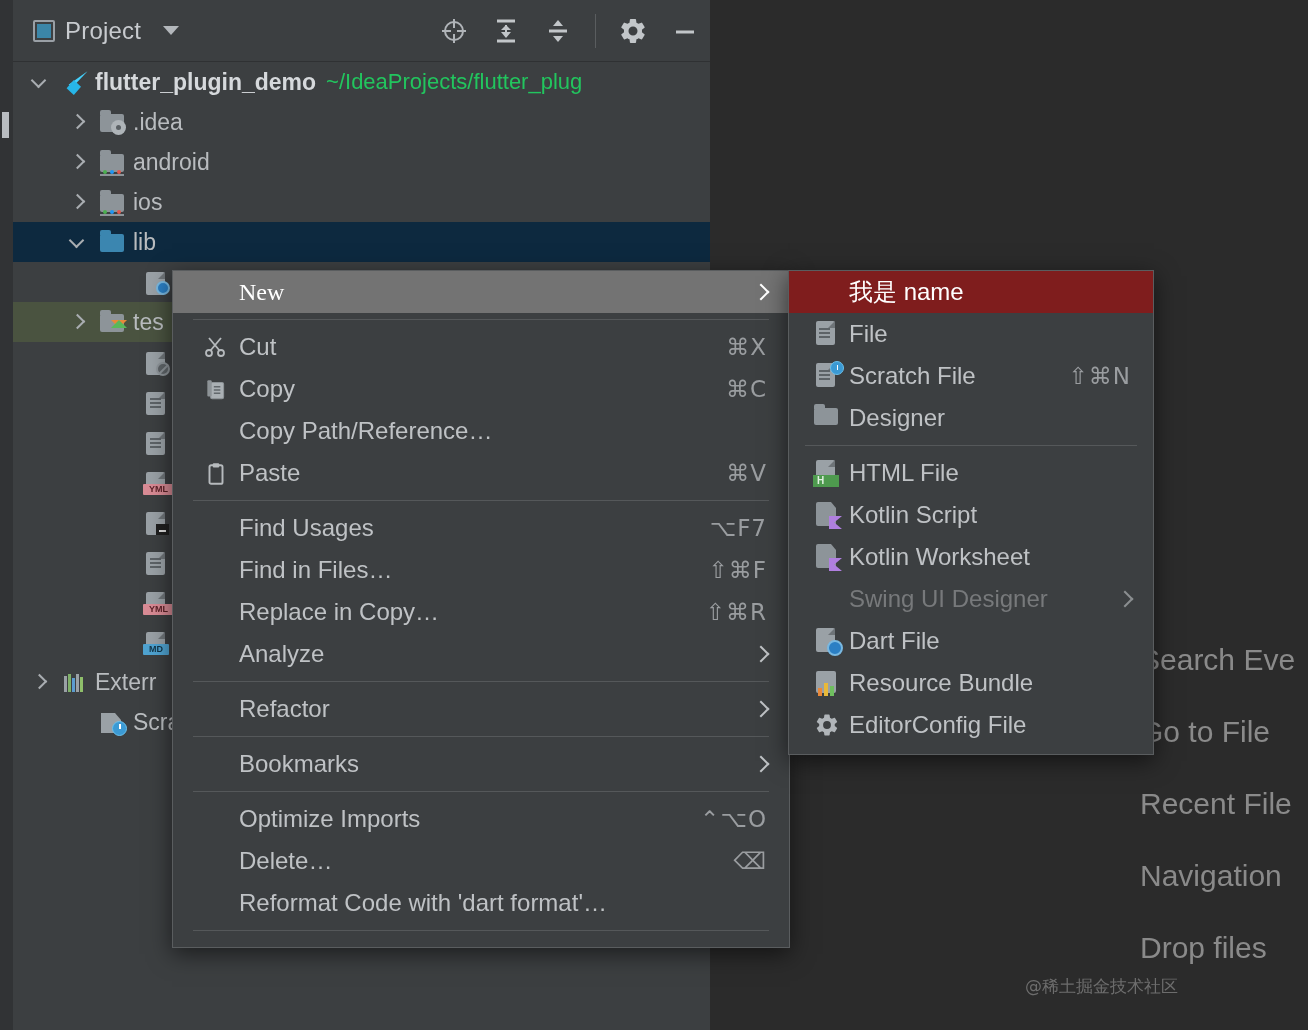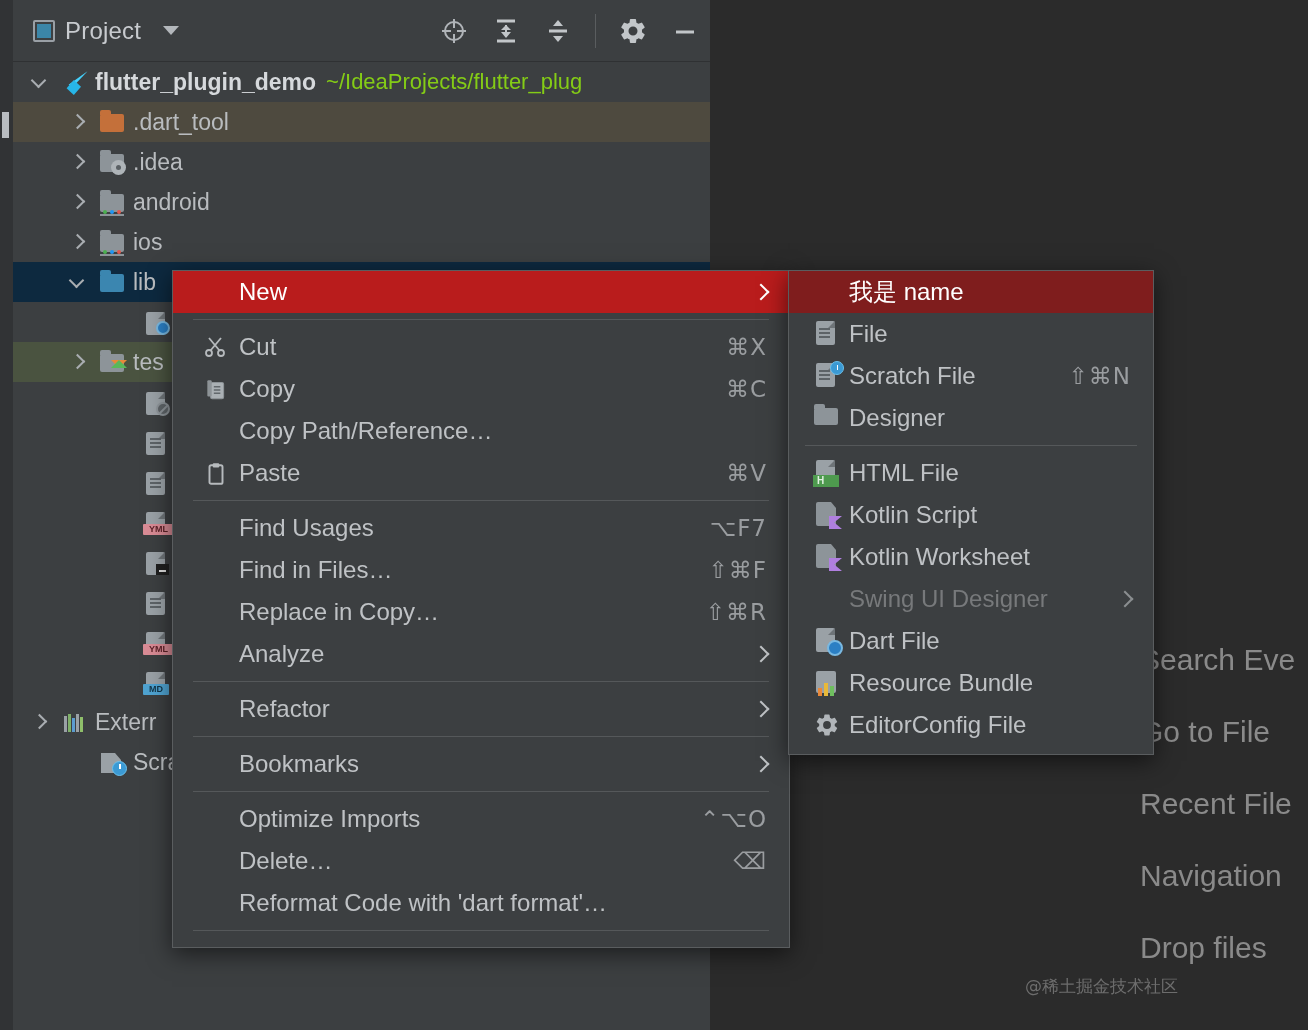--- a/index.html
+++ b/index.html
@@ -76,21 +76,21 @@
   .ph-btn { width: 30px; height: 30px; position: relative; cursor: default; }
   .ph-sep { width: 1px; height: 34px; background: #5a5d5f; }
 
   
   .tree { position: relative; width: 100%; }
   .row {
     position: relative; height: 40px; display: flex; align-items: center;
     color: #b9bcbf; font-size: 23px; white-space: nowrap;
   }
   .row.project-root { font-weight: bold; color: #d6d9dc; }
-  .row .path { font-weight: normal; color: #84cc16; margin-left: 10px; font-size: 22px; }
+  .row .path { font-weight: normal; color: #22c55e; margin-left: 10px; font-size: 22px; }
   .row.sel-brown { background: #4e4a3f; }
   .row.sel-blue  { background: #0d293f; }
   .row.sel-olive { background: #4a5340; }
   .arrow {
     width: 16px; height: 16px; position: relative; flex: 0 0 16px;
   }
   .arrow::before {
     content: ""; position: absolute; left: 3px; top: 2px;
     width: 9px; height: 9px; border-right: 2.5px solid #a9adb1;
     border-bottom: 2.5px solid #a9adb1; transform: rotate(-45deg);
@@ -212,21 +212,21 @@
   .ctx-menu {
     position: absolute; left: 172px; top: 270px; width: 618px;
     background: #3c3f41; border: 1px solid #5a5d5f;
     box-shadow: 0 6px 22px rgba(0,0,0,.55);
     padding: 0;
   }
   .mi {
     position: relative; height: 42px; display: flex; align-items: center;
     color: #bfc2c5; font-size: 24px; padding: 0 22px 0 0; cursor: default;
   }
-  .mi.selected { background: #b91c1c; color: #ffffff; }
+  .mi.selected { background: #737373; color: #ffffff; font-family: Liberation Serif, serif; }
   .mi .mi-ico { width: 30px; flex: 0 0 30px; margin-left: 30px; position: relative; height: 28px; }
   .mi .mi-label { margin-left: 6px; white-space: nowrap; }
   .mi .mi-shortcut {
     margin-left: auto; color: #9a9da0; font-size: 23px;
     font-family: "DejaVu Sans", sans-serif; letter-spacing: 1px;
   }
   .mi .mi-sub {
     margin-left: auto; width: 14px; height: 14px; position: relative;
   }
   .mi .mi-sub::before {
@@ -373,29 +373,20 @@
         <span style="width:18px"></span>
         <span class="arrow down"></span>
         <span style="width:14px"></span>
         <span class="ficon">
             <span class="flutter-ico"></span>
           </span>
         <span class="lbl">flutter_plugin_demo</span>
         <span class="path">~/IdeaProjects/flutter_plug</span>
       </div>
 
-      <div class="row sel-brown">
-        <span style="width:56px"></span>
-        <span class="arrow"></span>
-        <span style="width:14px"></span>
-        <span class="ficon">
-            <span class="folder orange"></span>
-          </span>
-        <span class="lbl">.dart_tool</span>
-      </div>
 
       <div class="row">
         <span style="width:56px"></span>
         <span class="arrow"></span>
         <span style="width:14px"></span>
         <span class="ficon">
           <span class="folder"></span>
             <span class="ideafan"></span>
         </span>
         <span class="lbl">.idea</span>

